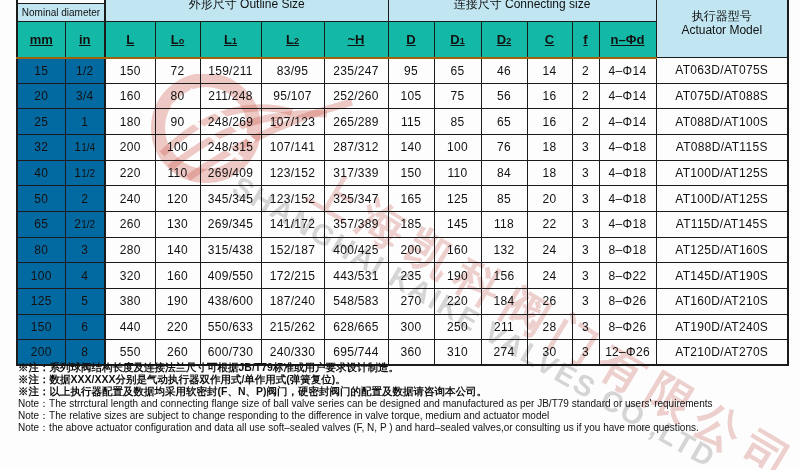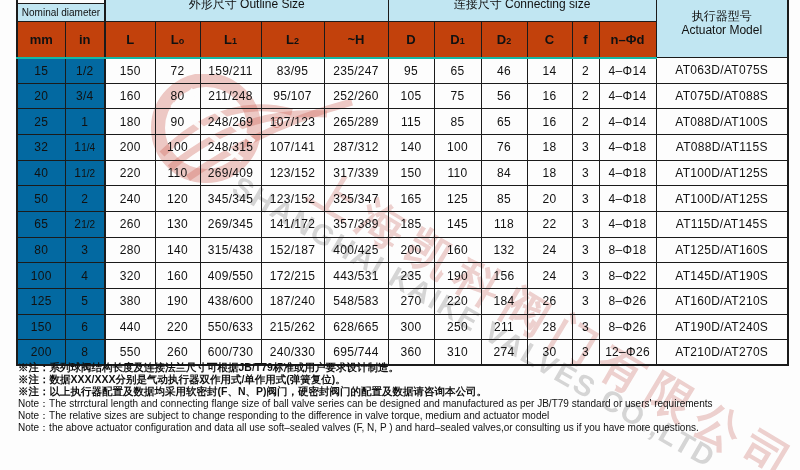--- a/index.html
+++ b/index.html
@@ -18,21 +18,21 @@
   
   .tbl-wrap{position:absolute;left:16px;top:-13px;z-index:1;}
   table{border-collapse:collapse;table-layout:fixed;border:2px solid #1b1b1b;border-top:none;}
   th,td{border:1px solid #1b1b1b;text-align:center;vertical-align:middle;
         font-size:12px;padding:0;overflow:hidden;}
   .r-group th{height:30px;font-weight:400;}
   .grp{background:#c1e6f2;}
   .nominal{background:linear-gradient(#fdfdfd 15px,#1b1b1b 15px,#1b1b1b 16px,#c1e6f2 16px);
            border-top:none;vertical-align:bottom;font-size:10px;padding-bottom:3px;}
   .act-head{background:#c1e6f2;font-weight:700;font-size:12px;line-height:14px;}
-  .r-units th{height:35px;background:#c2410c;font-weight:700;border-bottom:2px solid #14b8a6;font-size:13px;}
+  .r-units th{height:35px;background:#14b8a6;font-weight:700;border-bottom:2px solid #a16207;font-size:13px;text-decoration:underline;}
   tbody tr{height:25.66px;}
   tbody td{font-weight:400;letter-spacing:.3px;background:transparent;}
   .blue{background:#0369a1;}
   .thick-r{border-right:2px solid #1b1b1b;}
   .fr{font-size:10px;letter-spacing:0;}
   .sub{font-size:9px;letter-spacing:0;}
 
   
   .notes{position:absolute;left:18px;top:362px;z-index:1;line-height:11.9px;white-space:nowrap;}
   .note-cn{font-weight:700;font-size:10.5px;}

